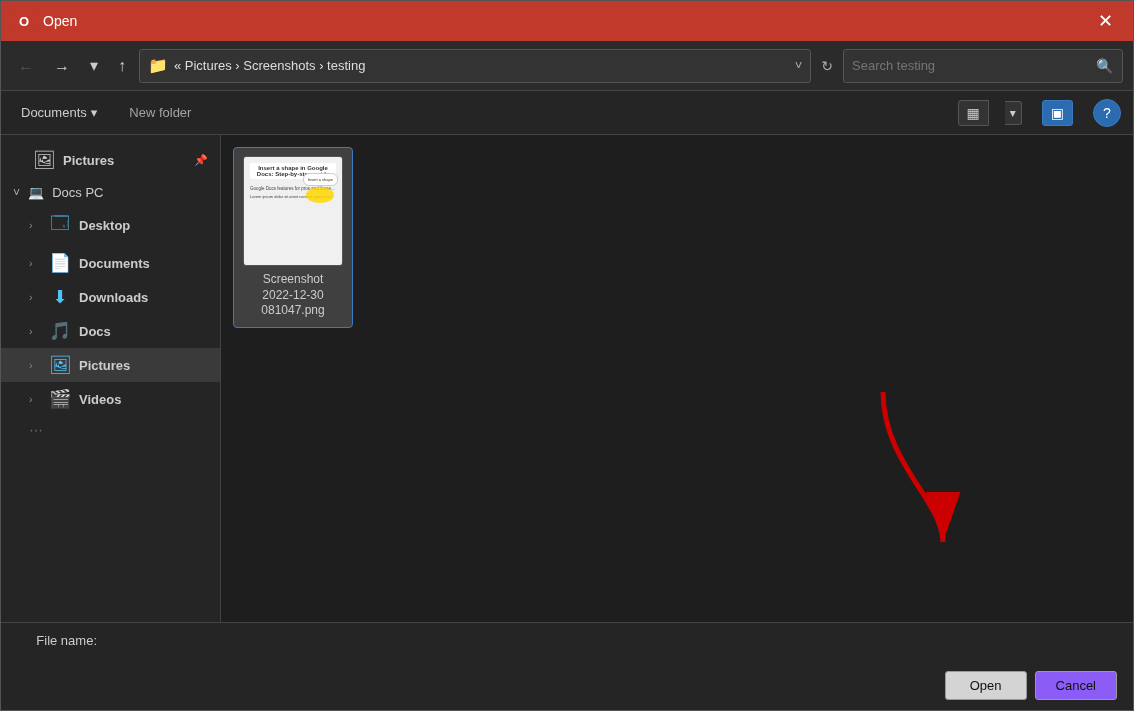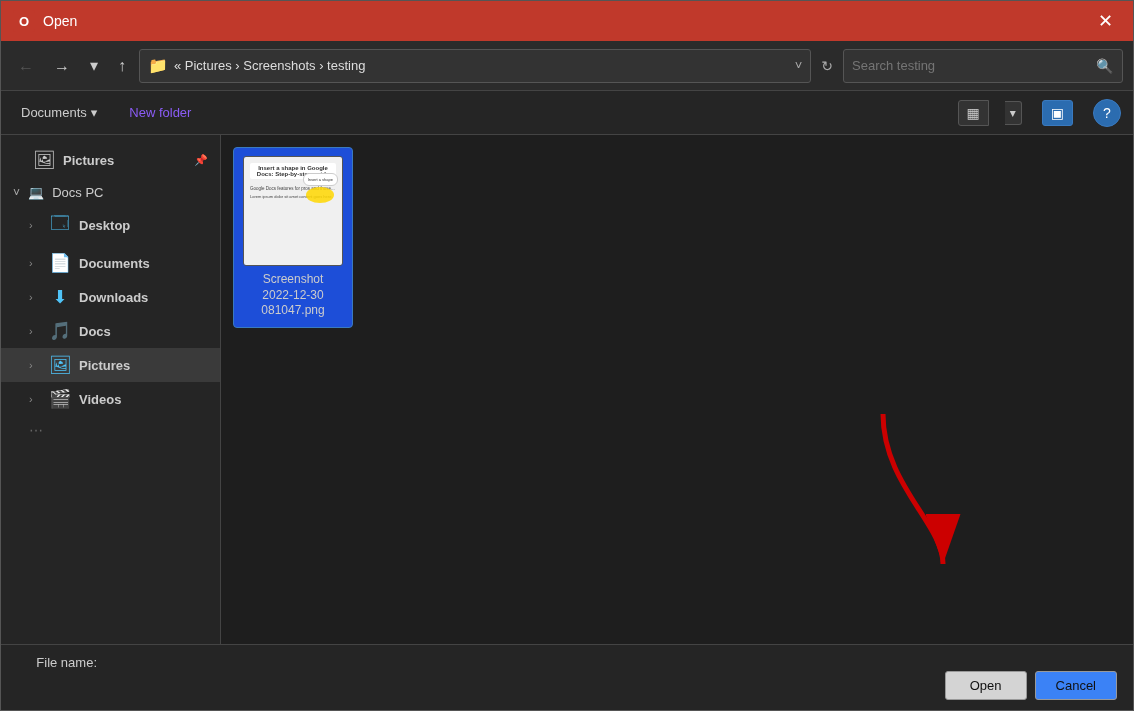--- a/index.html
+++ b/index.html
@@ -141,21 +141,21 @@
       color: #ccc;
       font-size: 13px;
       cursor: pointer;
       display: flex;
       align-items: center;
       gap: 4px;
       padding: 4px 8px;
       border-radius: 3px;
     }
     .toolbar-new-folder {
-      color: #8b5cf6;
+      color: #a3a3a3;
       font-size: 13px;
       cursor: pointer;
       padding: 4px 8px;
       border-radius: 3px;
     }
     .toolbar-spacer { flex: 1; }
     .toolbar-view-btn {
       background: #333;
       border: 1px solid #555;
       color: #ccc;
@@ -273,21 +273,21 @@
     .file-item {
       display: inline-flex;
       flex-direction: column;
       align-items: center;
       width: 120px;
       padding: 8px;
       border-radius: 4px;
       cursor: pointer;
       vertical-align: top;
     }
-    .file-item.selected { background: #1d4ed8; border: 1px solid #3a7abf; }
+    .file-item.selected { background: #404040; border: 1px solid #3a7abf; }
 
     .file-thumbnail {
       width: 100px;
       height: 110px;
       background: #3a3a3a;
       border-radius: 3px;
       overflow: hidden;
       display: flex;
       align-items: flex-start;
       justify-content: center;
@@ -332,21 +332,21 @@
     .bottom-bar {
       background: #252525;
       border-top: 1px solid #444;
       padding: 10px 16px;
       flex-shrink: 0;
     }
     .bottom-row {
       display: flex;
       align-items: flex-end;
       gap: 10px;
-      margin-bottom: 1px;
+      margin-bottom: 23px;
     }
     .bottom-label {
       color: #ccc;
       font-size: 13px;
       width: 80px;
       text-align: right;
       flex-shrink: 0;
     }
     .file-name-input {
       flex: 1;
@@ -378,21 +378,21 @@
     .btn-open {
       background: #d4d4d4;
       border: 1px solid #999;
       color: #111;
       font-size: 13px;
       padding: 6px 24px;
       cursor: pointer;
       border-radius: 3px;
     }
     .btn-cancel {
-      background: #3b82f6;
+      background: #8b5cf6;
       border: 1px solid #999;
       color: #111;
       font-size: 13px;
       padding: 6px 20px;
       cursor: pointer;
       border-radius: 3px;
     }
   </style>
 </head>
 <body>

